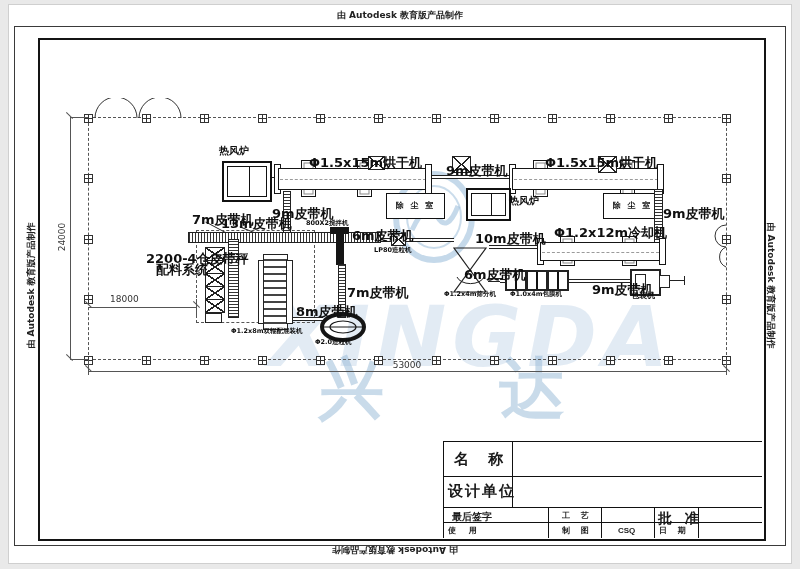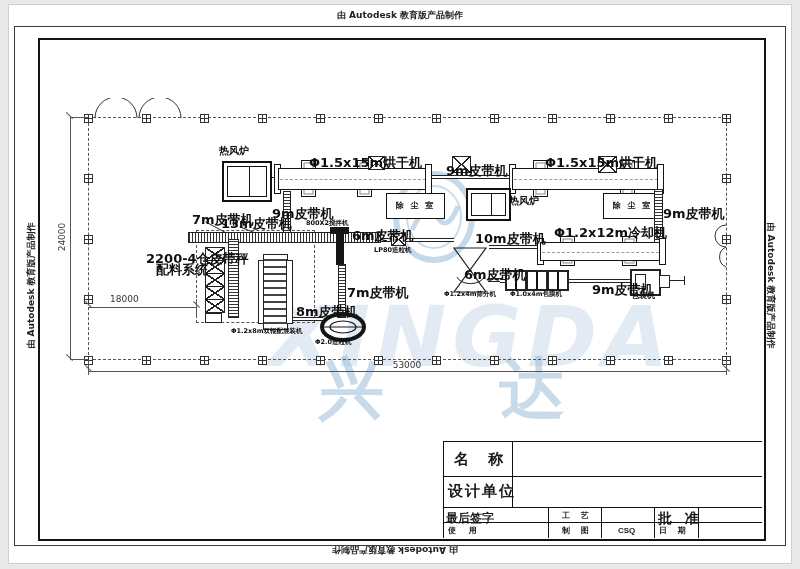--- a/index.html
+++ b/index.html
@@ -262,21 +262,21 @@
     <div class="hl" style="top:65px"></div>
     <div class="hl" style="top:80px;border-top-width:1px"></div>
     <div class="vl" style="left:68px;top:0;height:65px"></div>
     <div class="vl" style="left:104px;top:65px;height:31px"></div>
     <div class="vl" style="left:157px;top:65px;height:31px"></div>
     <div class="vl" style="left:210px;top:65px;height:31px"></div>
     <div class="vl" style="left:254px;top:65px;height:31px"></div>
 
     <div class="tbt" style="left:10px;top:8px;font-size:15px;letter-spacing:7px">名 称</div>
     <div class="tbt" style="left:4px;top:40px;font-size:15px;letter-spacing:2px">设计单位</div>
-    <div class="tbt" style="left:2px;top:68px;font-size:12px">最后签字</div>
+    <div class="tbt" style="left:8px;top:68px;font-size:10px">最后签字</div>
     <div class="tbt" style="left:4px;top:83px;font-size:8px;letter-spacing:5px">使 用</div>
     <div class="tbt" style="left:118px;top:68px;font-size:8px;letter-spacing:4px">工 艺</div>
     <div class="tbt" style="left:118px;top:83px;font-size:8px;letter-spacing:4px">制 图</div>
     <div class="tbt" style="left:174px;top:84px;font-size:8px;font-family:'Liberation Sans',sans-serif">CSQ</div>
     <div class="tbt" style="left:214px;top:68px;font-size:14px;letter-spacing:4px">批 准</div>
     <div class="tbt" style="left:215px;top:83px;font-size:8px;letter-spacing:4px">日 期</div>
   </div>
 </div>
 
 </body></html>

